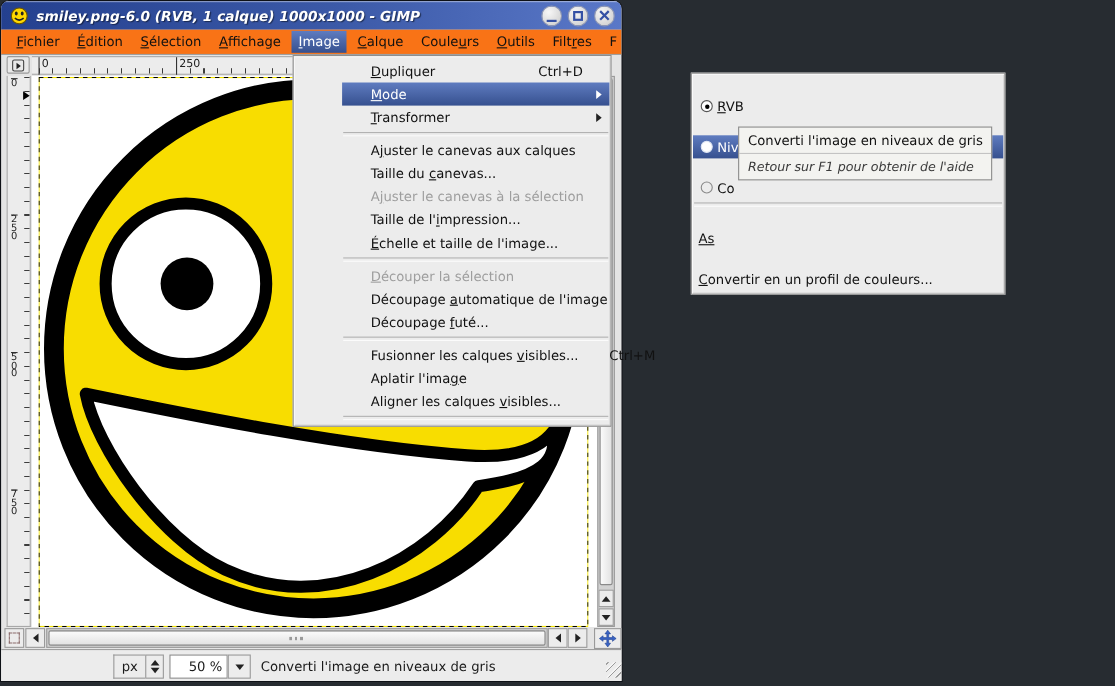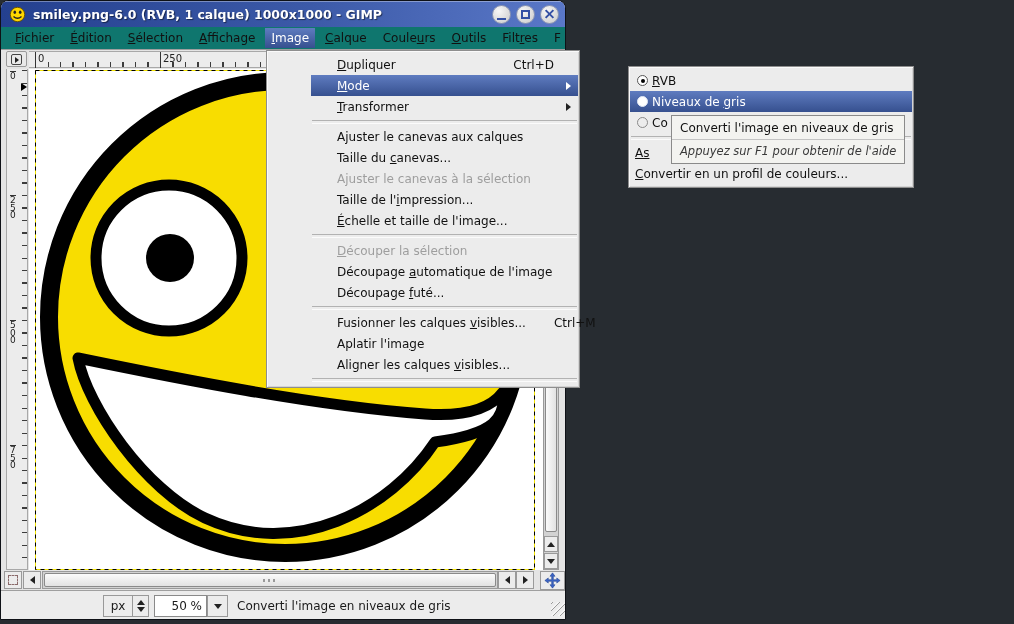--- a/index.html
+++ b/index.html
@@ -6,30 +6,30 @@
     font-family:"DejaVu Sans","Liberation Sans",sans-serif;background:var(--desktop,#272c31);}
   *{box-sizing:border-box;}
   .window{position:absolute;left:0;top:0;width:566px;height:620px;background:#e4e4e4;
     border:1px solid #0e1116;border-radius:8px 8px 0 0;overflow:hidden;}
   
   .titlebar{position:absolute;left:0;top:0;right:0;height:26px;
     background:linear-gradient(90deg,var(--tb1,#24408f),var(--tb2,#3c5aa8) 55%,var(--tb3,#5a78c8));
     box-shadow:inset 0 1px 0 rgba(255,255,255,.35);display:flex;align-items:center;padding:0 6px;}
   .titlebar .ticon{width:17px;height:17px;margin:0 7px 0 2px;flex:none;}
   .title-text{color:#fff;font-weight:bold;font-size:12.5px;text-shadow:1px 1px 1px rgba(0,0,0,.5);
-    white-space:nowrap;flex:1;}
+    white-space:nowrap;flex:1;font-style:italic;}
   .winbtn{width:19px;height:19px;border-radius:50%;border:1px solid #8f98b4;margin-left:5px;flex:none;
     background:radial-gradient(circle at 35% 30%,#f7f7f7,#c9c9c9);position:relative;}
   .winbtn i{position:absolute;background:#3450a4;}
   .btn-min i{left:4px;top:12px;width:9px;height:2px;}
   .btn-max i{left:4px;top:4px;width:9px;height:9px;background:transparent;border:2px solid #3450a4;}
   .btn-close i{left:3px;top:7px;width:11px;height:2px;transform:rotate(45deg);}
   .btn-close i + i{transform:rotate(-45deg);}
   
-  .menubar{position:absolute;left:0;top:26px;right:0;height:23px;background:#0f766e;
+  .menubar{position:absolute;left:0;top:26px;right:0;height:23px;background:#f97316;
     border-bottom:1px solid #9f9f9f;display:flex;align-items:center;padding-left:8px;font-size:12px;color:#111;}
   .mb-item{padding:3px 6px;margin-right:4px;white-space:nowrap;}
   .mb-item.active{background:linear-gradient(var(--hl1,#5f7cc0),var(--hl2,#36508f));color:#fff;}
   .mn{text-decoration:underline;}
   
   .corner-btn{position:absolute;left:5px;top:50px;width:21px;height:16px;background:#e9e9e9;
     border:1px solid #9a9a9a;border-radius:2px;display:flex;align-items:center;justify-content:center;}
   .corner-btn .box{width:11px;height:11px;border:1px solid #444;border-radius:2px;position:relative;}
   .corner-btn .box::after{content:"";position:absolute;left:3px;top:2px;border-left:4px solid #222;
     border-top:3px solid transparent;border-bottom:3px solid transparent;}
@@ -86,24 +86,24 @@
   .zoom-entry{position:absolute;left:153px;top:4px;width:53px;height:22px;background:#fff;
     border:1px solid #8a8a8a;text-align:right;line-height:20px;padding-right:4px;}
   .zoom-dd{position:absolute;left:206px;top:4px;width:21px;height:22px;background:#ececec;border:1px solid #999;
     display:flex;align-items:center;justify-content:center;}
   .status-msg{position:absolute;left:236px;top:8px;white-space:nowrap;}
   .resize-grip{position:absolute;right:2px;bottom:3px;width:14px;height:14px;
     background:repeating-linear-gradient(315deg,transparent 0 3px,#9a9a9a 3px 4px,#f5f5f5 4px 5px);}
   
   .menu-panel{position:absolute;background:#ececec;border:1px solid #8e8e8e;
     box-shadow:inset 1px 1px 0 #fafafa,inset -1px -1px 0 #d4d4d4;padding:3px 1px;font-size:12px;color:#111;z-index:20;}
-  #image-menu{left:266px;top:50px;width:314px;padding-left:44px;}
+  #image-menu{left:266px;top:50px;width:290px;padding-left:44px;}
   #mode-submenu{left:628px;top:66px;width:286px;z-index:21;}
   .menu-item{position:relative;display:flex;align-items:center;height:21px;padding:0 24px 0 26px;white-space:nowrap;}
-  #mode-submenu .menu-item{padding:0 10px 0 5px;}
+  #mode-submenu .menu-item{padding:0 10px 0 5px;margin-top:16px;}
   .menu-item.hl{background:linear-gradient(var(--hl1,#5f7cc0),var(--hl2,#36508f));color:#fff;}
   .menu-item.dis{color:#9e9e9e;text-align:right;}
   .mi-short{margin-left:auto;padding-left:28px;}
   .mi-arrow{position:absolute;right:7px;top:6.5px;width:0;height:0;border-left:5px solid #222;
     border-top:4px solid transparent;border-bottom:4px solid transparent;}
   .menu-item.hl .mi-arrow{border-left-color:#fff;}
   .menu-sep{height:9px;position:relative;}
   .menu-sep::after{content:"";position:absolute;left:1px;right:1px;top:3px;height:2px;
     border-top:1px solid #b2b2b2;border-bottom:1px solid #fbfbfb;}
   .radio{width:11px;height:11px;border-radius:50%;margin:0 4px 0 2px;position:relative;flex:none;}
@@ -318,14 +318,14 @@
     <div class="menu-item">
       <span><span class="mn">As</span></span>
     </div>
     <div class="menu-item">
       <span><span class="mn">C</span>onvertir en un profil de couleurs...</span>
     </div>
   </div>
 
 <div class="tooltip">
   <div class="tip-main">Converti l'image en niveaux de gris</div>
-  <div class="tip-hint">Appuyez sur F1 pour obtenir de l'aide</div>
+  <div class="tip-hint">Retour sur F1 pour obtenir de l'aide</div>
 </div>
 
 </body></html>

